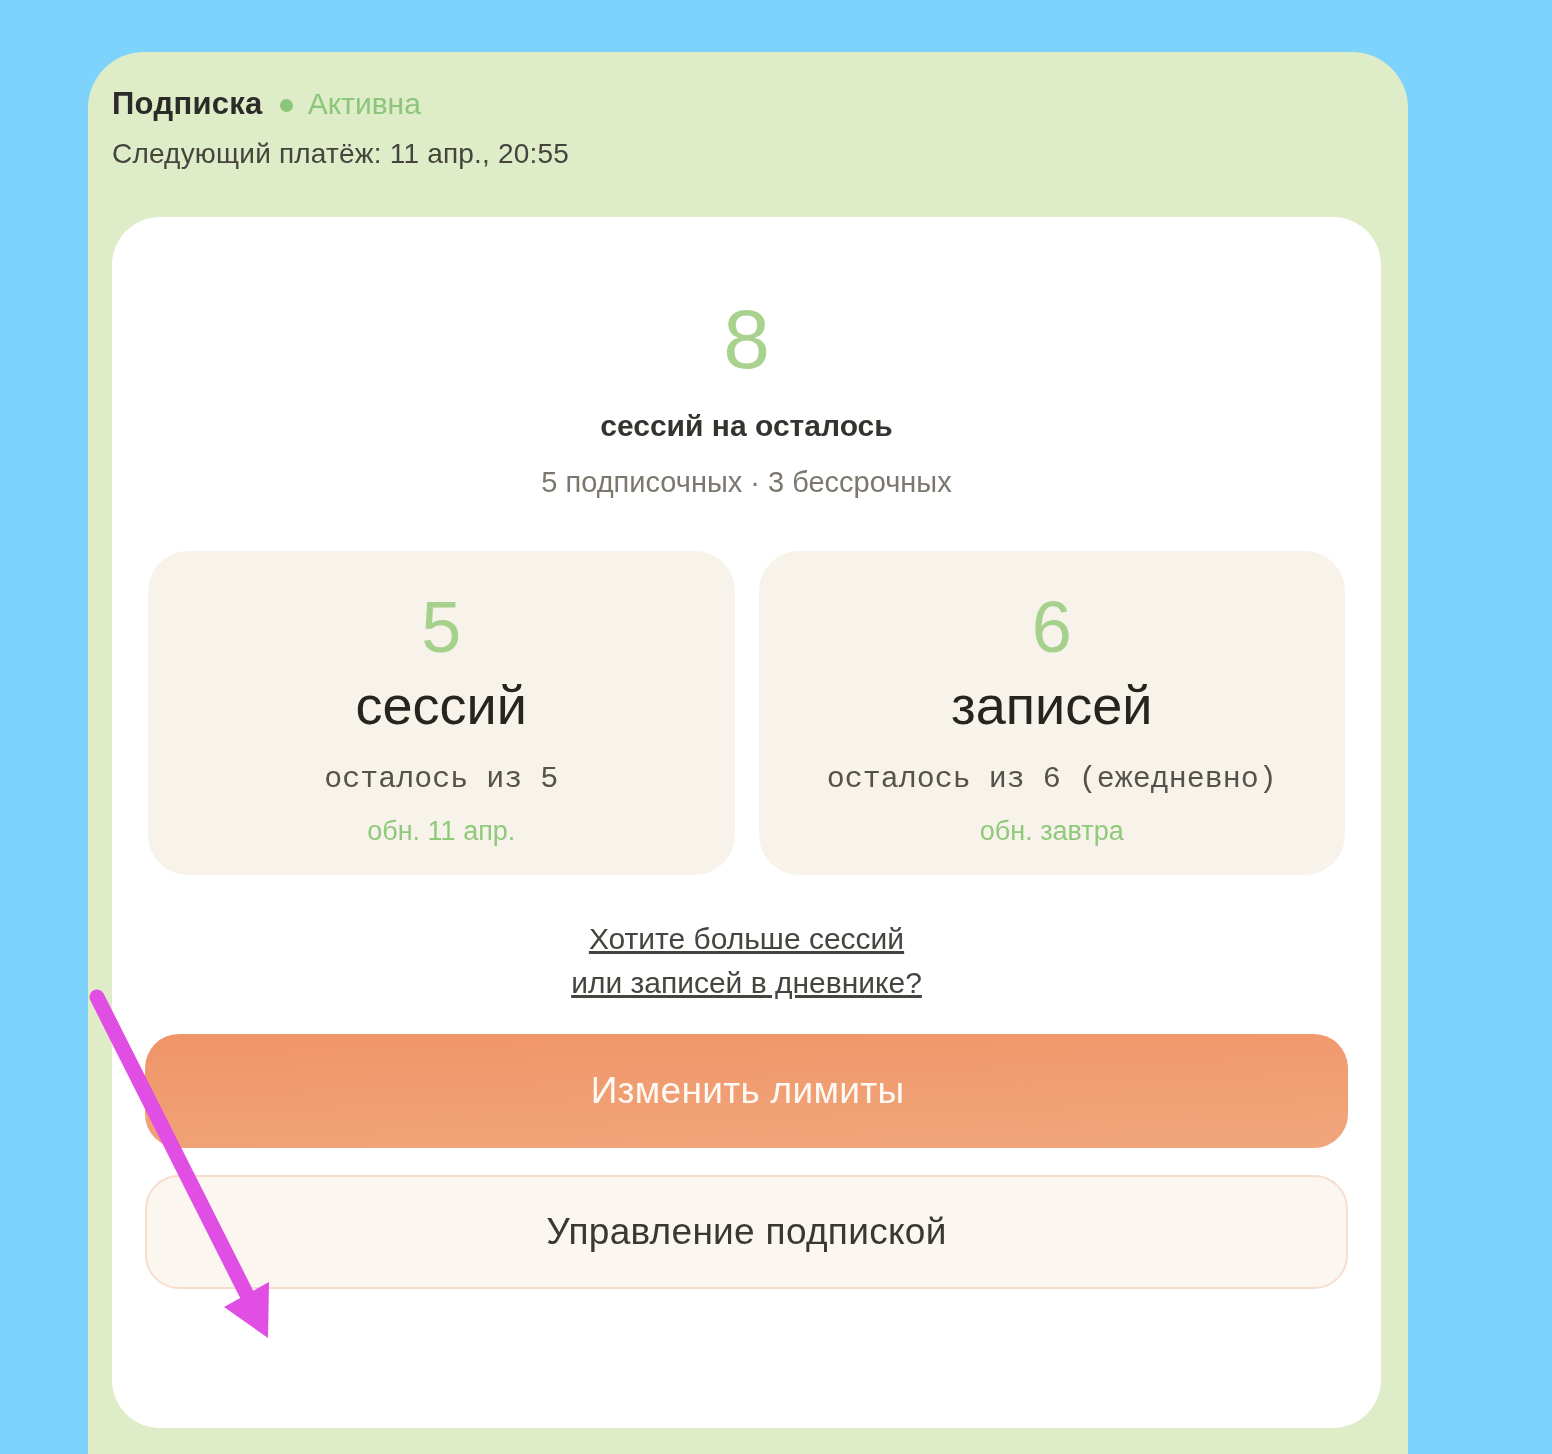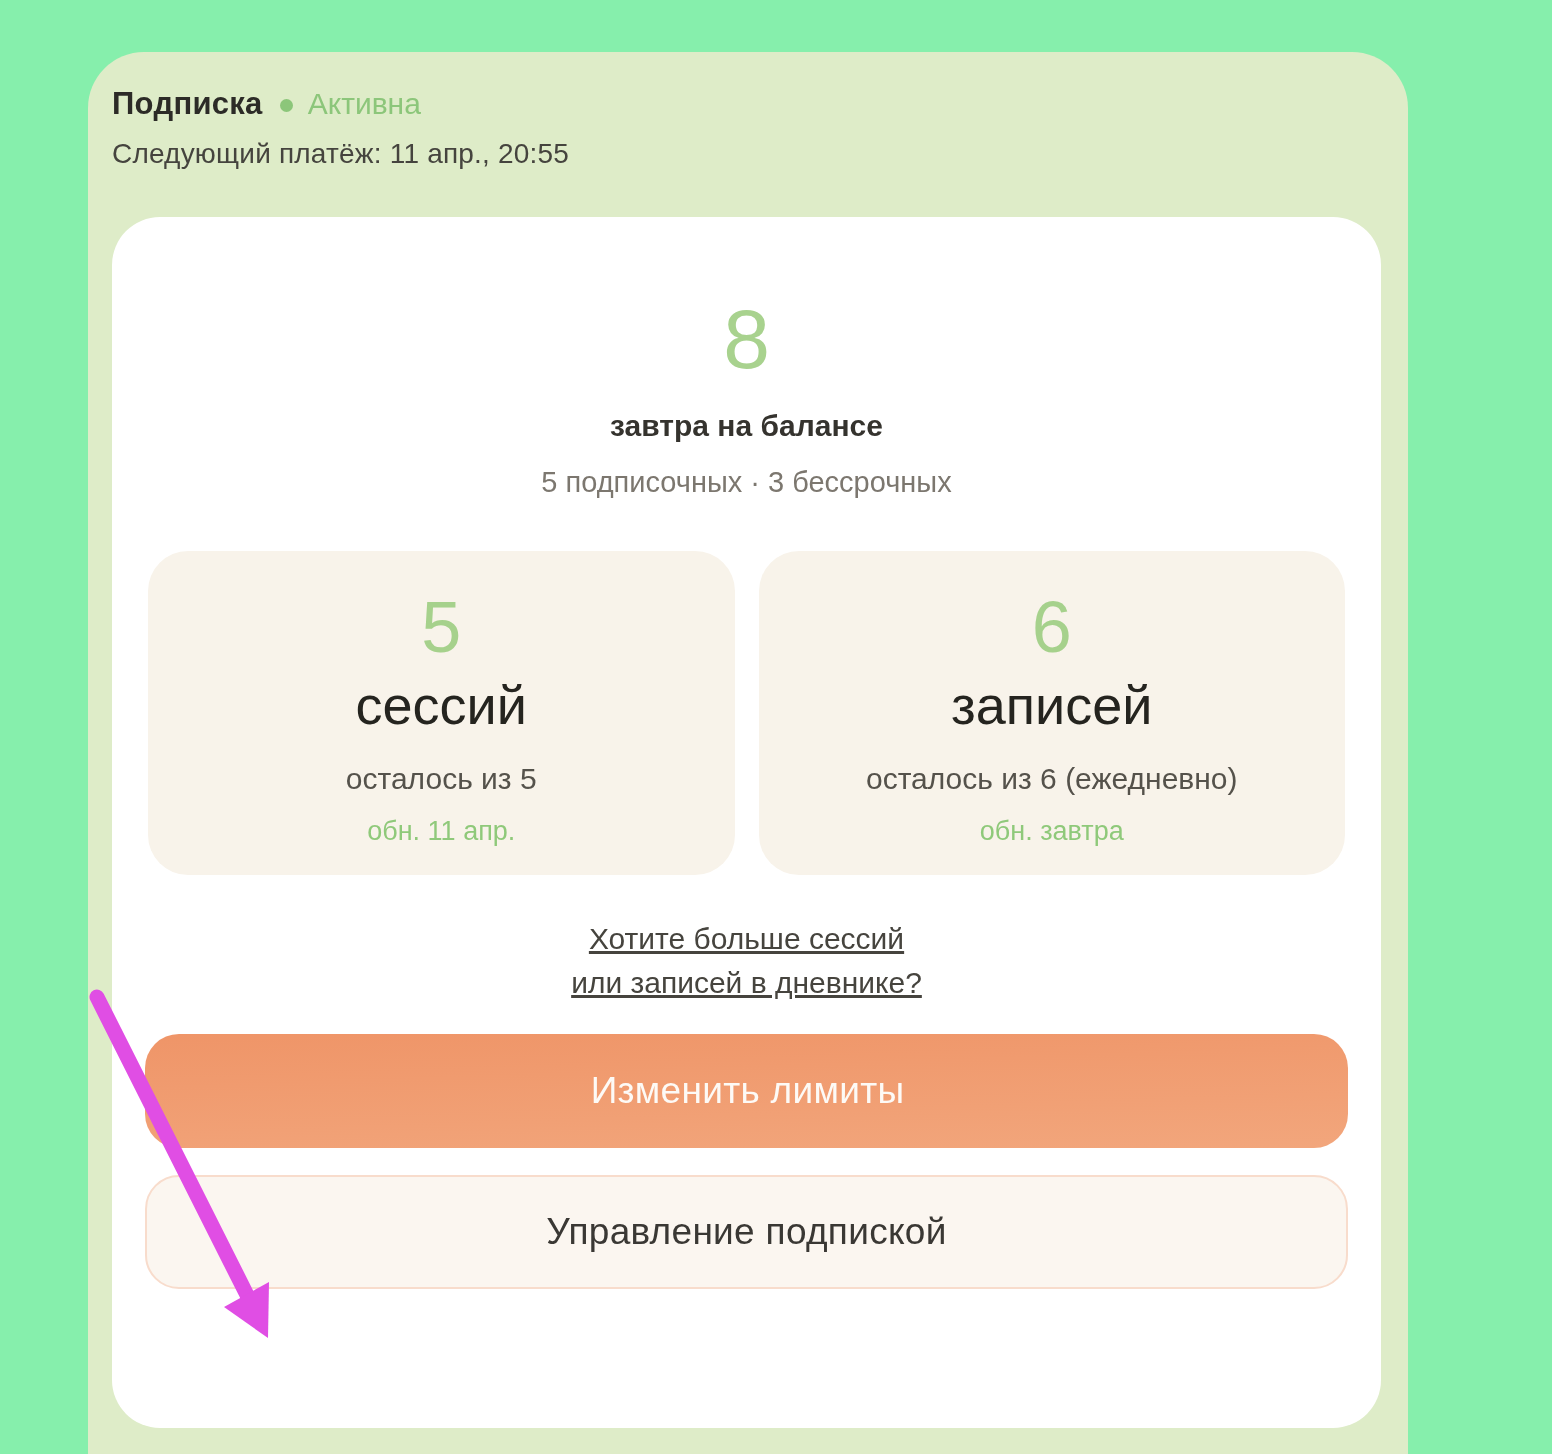--- a/index.html
+++ b/index.html
@@ -1,18 +1,18 @@
 <!DOCTYPE html>
 <html><head>
 <meta charset="utf-8">
 <style>
   html,body{margin:0;padding:0;}
   .page{
     position:relative;width:1552px;height:1454px;overflow:hidden;
-    background:#86efac;
+    background:#7dd3fc;
     font-family:"Liberation Sans","DejaVu Sans",sans-serif;
   }
   
   .green-card{
     position:absolute;left:88px;top:52px;width:1320px;height:1480px;
     background:#deecc8;border-radius:56px;
   }
   .card-header{position:absolute;left:24px;top:34px;}
   .title-row{display:flex;align-items:center;}
   .page-title{margin:0;font-size:31px;font-weight:700;color:#2c2b27;letter-spacing:.3px;}
@@ -35,21 +35,21 @@
   }
   .chev{width:22px;height:22px;flex:0 0 auto;margin-top:3px;}
 
   .stats-row{margin:52px 3px 0;display:flex;gap:24px;}
   .stat-card{
     flex:1;background:#f8f3ea;border-radius:40px;
     box-sizing:border-box;padding:40px 10px 40px;height:324px;
   }
   .stat-number{font-size:72px;line-height:1;font-weight:500;color:#a6d18c;}
   .stat-label{margin-top:14px;font-size:54px;line-height:1.05;font-weight:500;color:#25241f;}
-  .stat-sub{margin-top:30px;font-size:30px;line-height:1;color:#55524b;}
+  .stat-sub{margin-top:30px;font-size:30px;line-height:1;color:#55524b;font-family:Liberation Mono, monospace;}
   .stat-upd{margin-top:24px;font-size:27px;line-height:1;font-weight:500;color:#8fc97a;}
 
   .question{margin-top:42px;font-size:30px;line-height:1.45;color:#46443e;text-decoration:underline;}
 
   .btn{
     display:block;width:100%;height:114px;border-radius:34px;
     font-family:inherit;font-size:37px;font-weight:500;cursor:pointer;
     box-sizing:border-box;
   }
   .btn-orange{
@@ -80,21 +80,21 @@
         <h1 class="page-title">Подписка</h1>
         <span class="status-dot"></span>
         <span class="status-text">Активна</span>
       </div>
       <div class="next-payment">Следующий платёж: 11 апр., 20:55</div>
     </div>
 
     <div class="white-card">
 
       <div class="big-number">8</div>
-      <div class="big-label">завтра на балансе</div>
+      <div class="big-label">сессий на осталось</div>
       <div class="big-sub">5 подписочных · 3 бессрочных</div>
 
 
       <div class="stats-row">
         <div class="stat-card">
           <div class="stat-number">5</div>
           <div class="stat-label">сессий</div>
           <div class="stat-sub">осталось из 5</div>
           <div class="stat-upd">обн. 11 апр.</div>
         </div>

